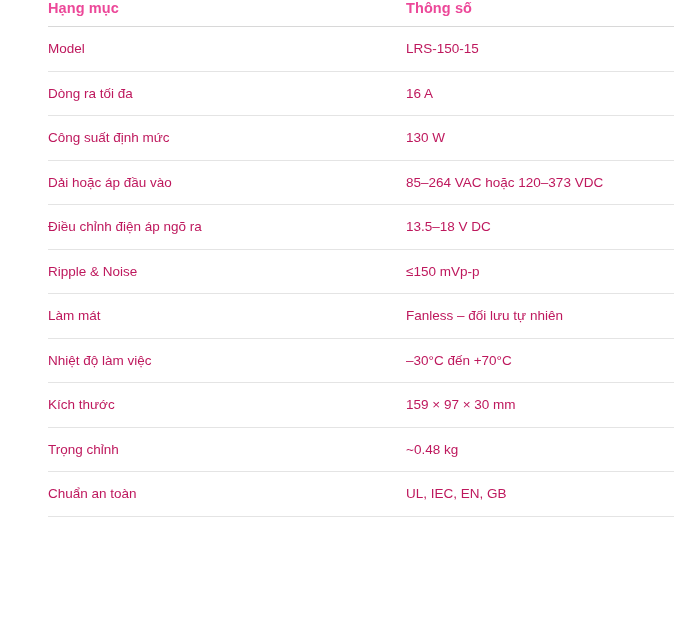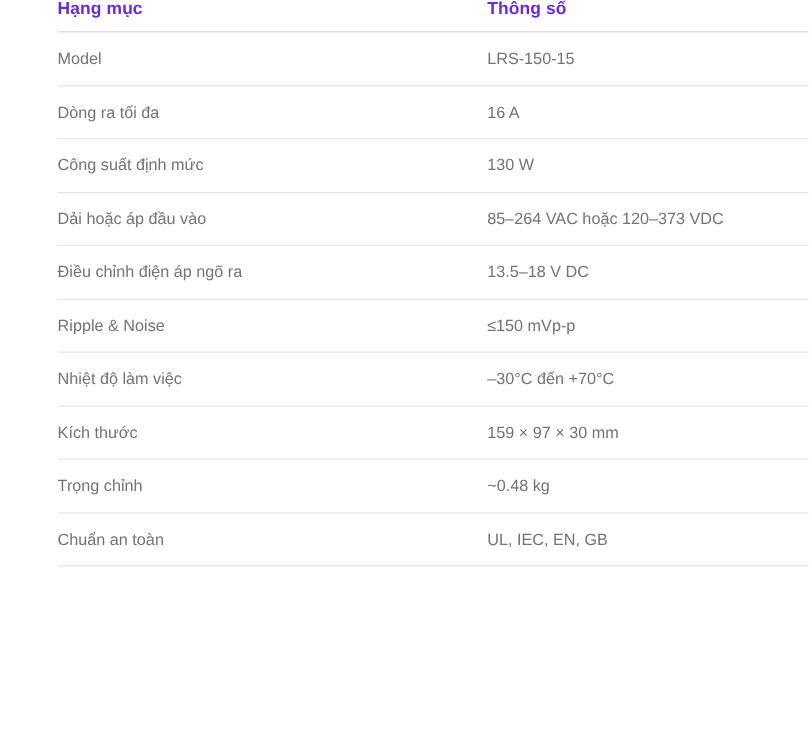--- a/index.html
+++ b/index.html
@@ -23,29 +23,29 @@
     border-collapse: collapse;
     table-layout: fixed;
   }
   table.spec-table col.c1 { width: 358px; }
   table.spec-table col.c2 { width: 268px; }
 
   table.spec-table thead th {
     text-align: left;
     font-size: 14.5px;
     font-weight: bold;
-    color: #6d28d9;
+    color: #ec4899;
     padding: 0 0 10px 0;
     border-bottom: 1px solid #d8d8d8;
     vertical-align: bottom;
     letter-spacing: 0.1px;
   }
   table.spec-table tbody td {
     font-size: 13.5px;
-    color: #737373;
+    color: #be185d;
     padding: 13px 0 13px 0;
     border-bottom: 1px solid #e4e4e4;
     vertical-align: middle;
     line-height: 1.3;
     white-space: nowrap;
   }
   table.spec-table tbody tr:last-child td {
     border-bottom: 1px solid #e4e4e4;
   }
   .cell-label { padding-right: 8px; }
@@ -85,20 +85,24 @@
       </tr>
       <tr>
         <td class="cell-label">Điều chỉnh điện áp ngõ ra</td>
         <td class="cell-value">13.5–18 V DC</td>
       </tr>
       <tr>
         <td class="cell-label">Ripple &amp; Noise</td>
         <td class="cell-value">≤150 mVp-p</td>
       </tr>
       <tr>
+        <td class="cell-label">Làm mát</td>
+        <td class="cell-value">Fanless – đối lưu tự nhiên</td>
+      </tr>
+      <tr>
         <td class="cell-label">Nhiệt độ làm việc</td>
         <td class="cell-value">–30°C đến +70°C</td>
       </tr>
       <tr>
         <td class="cell-label">Kích thước</td>
         <td class="cell-value">159 × 97 × 30 mm</td>
       </tr>
       <tr>
         <td class="cell-label">Trọng chỉnh</td>
         <td class="cell-value">~0.48 kg</td>

